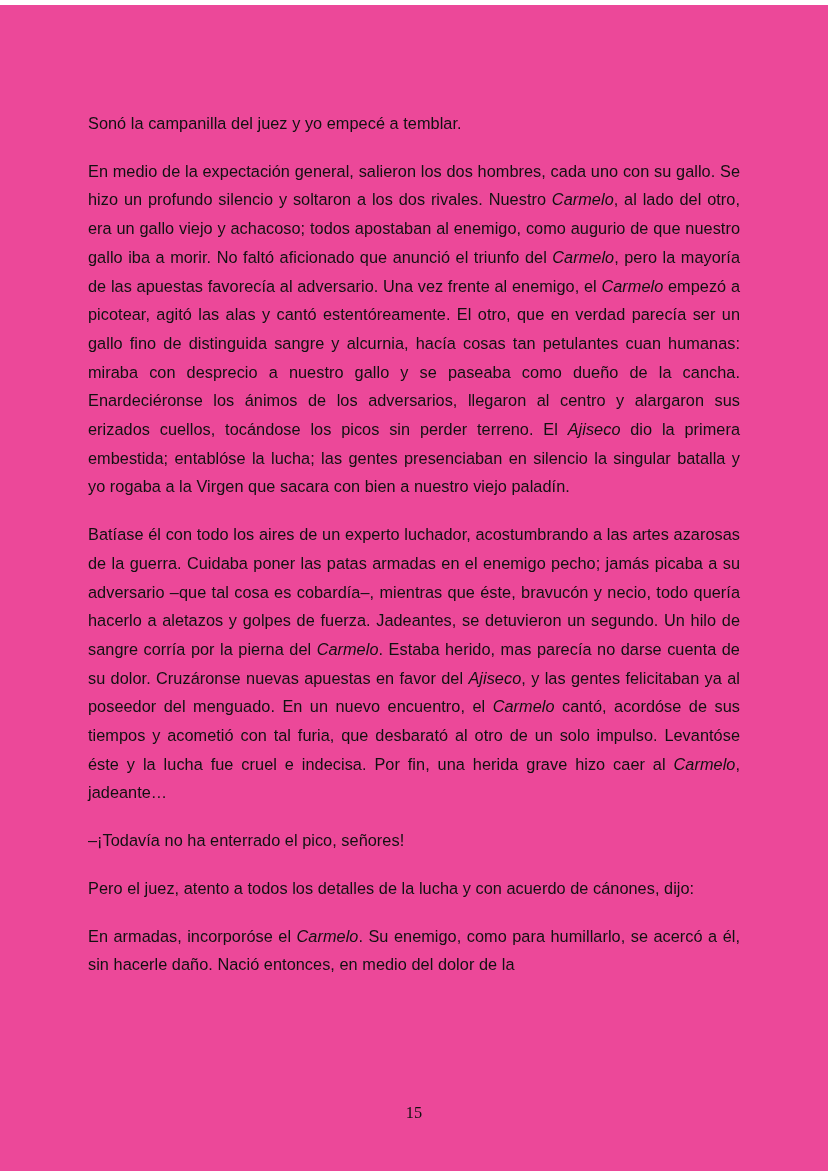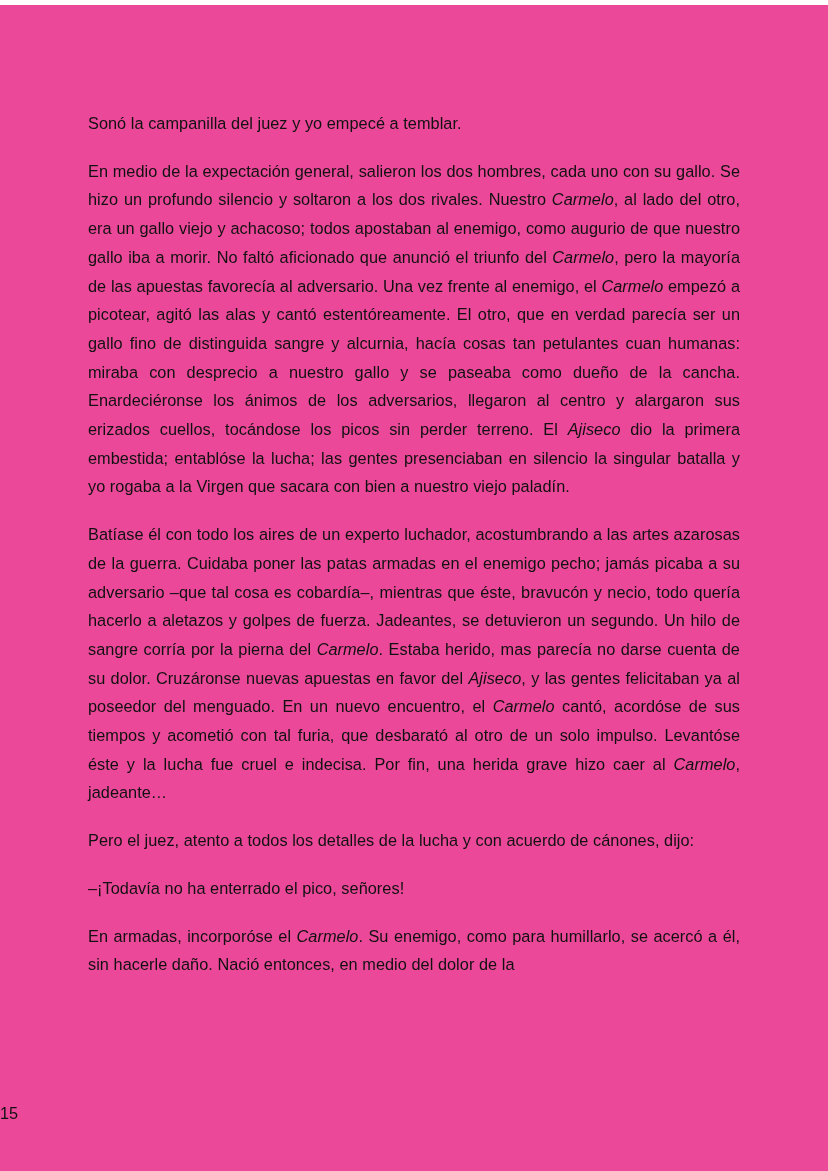--- a/index.html
+++ b/index.html
@@ -36,35 +36,36 @@
     margin-bottom: 0;
   }
   .para i {
     font-style: italic;
   }
   .page-number {
     position: absolute;
     left: 0;
     right: 0;
     top: 1098px;
+    text-align: center;
     font-size: 16.3px;
     line-height: 20px;
     color: #111111;
-    font-family: Liberation Sans, sans-serif;
+    font-family: Liberation Serif, serif;
   }
 </style>
 </head>
 <body>
 
 <div class="page">
 
   <div class="text-column">
       <p class="para"><span>Sonó la campanilla del juez y yo empecé a temblar.</span></p>
       <p class="para"><span>En medio de la expectación general, salieron los dos hombres, cada uno con su gallo. Se hizo un profundo silencio y soltaron a los dos rivales. Nuestro </span><i>Carmelo</i><span>, al lado del otro, era un gallo viejo y achacoso; todos apostaban al enemigo, como augurio de que nuestro gallo iba a morir. No faltó aficionado que anunció el triunfo del </span><i>Carmelo</i><span>, pero la mayoría de las apuestas favorecía al adversario. Una vez frente al enemigo, el </span><i>Carmelo</i><span> empezó a picotear, agitó las alas y cantó estentóreamente. El otro, que en verdad parecía ser un gallo fino de distinguida sangre y alcurnia, hacía cosas tan petulantes cuan humanas: miraba con desprecio a nuestro gallo y se paseaba como dueño de la cancha. Enardeciéronse los ánimos de los adversarios, llegaron al centro y alargaron sus erizados cuellos, tocándose los picos sin perder terreno. El </span><i>Ajiseco</i><span> dio la primera embestida; entablóse la lucha; las gentes presenciaban en silencio la singular batalla y yo rogaba a la Virgen que sacara con bien a nuestro viejo paladín.</span></p>
       <p class="para"><span>Batíase él con todo los aires de un experto luchador, acostumbrando a las artes azarosas de la guerra. Cuidaba poner las patas armadas en el enemigo pecho; jamás picaba a su adversario –que tal cosa es cobardía–, mientras que éste, bravucón y necio, todo quería hacerlo a aletazos y golpes de fuerza. Jadeantes, se detuvieron un segundo. Un hilo de sangre corría por la pierna del </span><i>Carmelo</i><span>. Estaba herido, mas parecía no darse cuenta de su dolor. Cruzáronse nuevas apuestas en favor del </span><i>Ajiseco</i><span>, y las gentes felicitaban ya al poseedor del menguado. En un nuevo encuentro, el </span><i>Carmelo</i><span> cantó, acordóse de sus tiempos y acometió con tal furia, que desbarató al otro de un solo impulso. Levantóse éste y la lucha fue cruel e indecisa. Por fin, una herida grave hizo caer al </span><i>Carmelo</i><span>, jadeante…</span></p>
+      <p class="para"><span>–¡Todavía no ha enterrado el pico, señores!</span></p>
       <p class="para"><span>Pero el juez, atento a todos los detalles de la lucha y con acuerdo de cánones, dijo:</span></p>
-      <p class="para"><span>–¡Todavía no ha enterrado el pico, señores!</span></p>
       <p class="para"><span>En armadas, incorporóse el </span><i>Carmelo</i><span>. Su enemigo, como para humillarlo, se acercó a él, sin hacerle daño. Nació entonces, en medio del dolor de la</span></p>
     </div>
 
   <div class="page-number">15</div>
 
 </div>
 
 </body></html>

